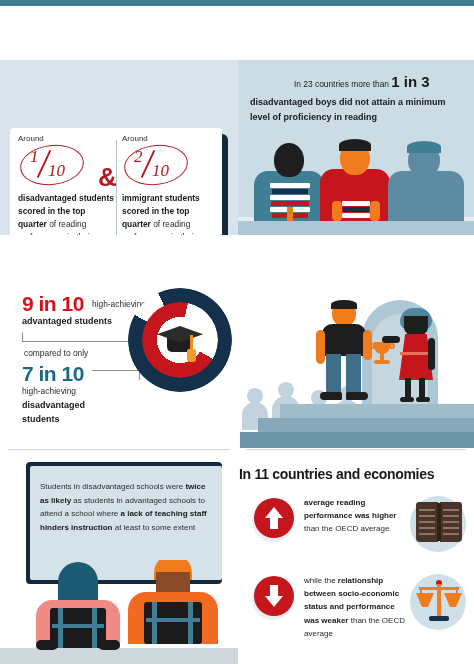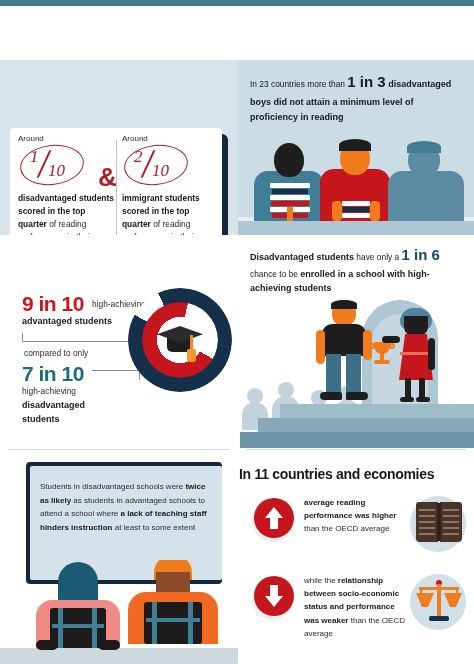--- a/index.html
+++ b/index.html
@@ -52,21 +52,21 @@
   }
   .frac-num { position:absolute; left:10px; top:2px; font-size:17px; color:#b31b26; font-style:italic; font-family:"Liberation Serif", serif; }
   .frac-slash { position:absolute; left:23px; top:4px; width:1.8px; height:30px; background:#b31b26; transform: rotate(25deg); }
   .frac-den { position:absolute; left:28px; top:16px; font-size:17px; color:#b31b26; font-style:italic; font-family:"Liberation Serif", serif; }
   .bk-text { font-size:8.4px; line-height:1.55; color:#2b2b2b; }
   .bk-text b { color:#17191c; }
   .amp { position:absolute; left:88px; top:34px; font-size:26px; font-weight:bold; color:#b31b26; }
 
   
   .tr-text { position:absolute; left:12px; top:10px; width:214px; font-size:9px; line-height:1.65; color:#17191c; font-weight:bold; }
-  .tr-text .lite { font-weight:normal; font-size:8.4px; }
+  .tr-text .lite { font-weight:normal; font-size:8.4px;margin-left:44px; }
   .tr-text .big { font-size:15px; font-weight:bold; }
   .scene-top { position:absolute; left:0; top:80px; width:236px; height:95px; }
   .floor { position:absolute; left:0; bottom:0; width:236px; height:14px; background:#aec7d4; }
   .floor2 { position:absolute; left:0; bottom:14px; width:236px; height:4px; background:#e7eef2; }
   .fig { position:absolute; bottom:14px; }
   .fig .head { position:absolute; border-radius:50% 50% 46% 46%; }
   .fig .body { position:absolute; border-radius:14px 14px 0 0; }
   .fig .hair { position:absolute; border-radius:50% 50% 0 0; }
   .books-stack { position:absolute; }
   .bsh { position:absolute; height:5px; border-radius:1px; }
@@ -254,24 +254,20 @@
     <div class="ring-inner"></div>
     <div class="cap">
       <div class="cap-base"></div>
       <div class="cap-top"></div>
       <div class="tassel-l"></div>
       <div class="tassel-b"></div>
     </div>
   </div>
 
   <div class="panel p-mr"></div>
-  <div class="mr-text">
-    <span>Disadvantaged students</span><span class="lite"> have only a </span><span class="big">1 in 6</span>
-    <span class="lite">chance to be </span><span>enrolled in a school with high-achieving students</span>
-  </div>
 
   <div class="scene-mid">
     <div class="arch"></div>
     <div class="arch-in"></div>
     <div class="crowd">
       <span style="left:0; width:26px; height:28px;"></span>
       <i style="left:5px; bottom:26px; width:16px; height:16px;"></i>
       <span style="left:30px; width:28px; height:34px;"></span>
       <i style="left:36px; bottom:32px; width:16px; height:16px;"></i>
       <span style="left:64px; width:26px; height:26px;"></span>

